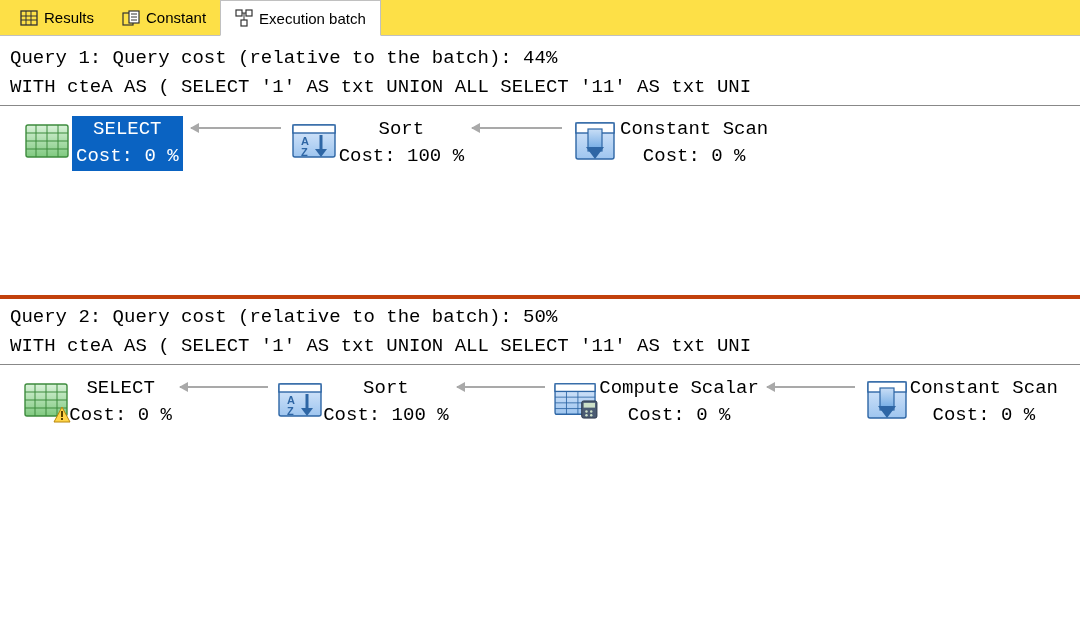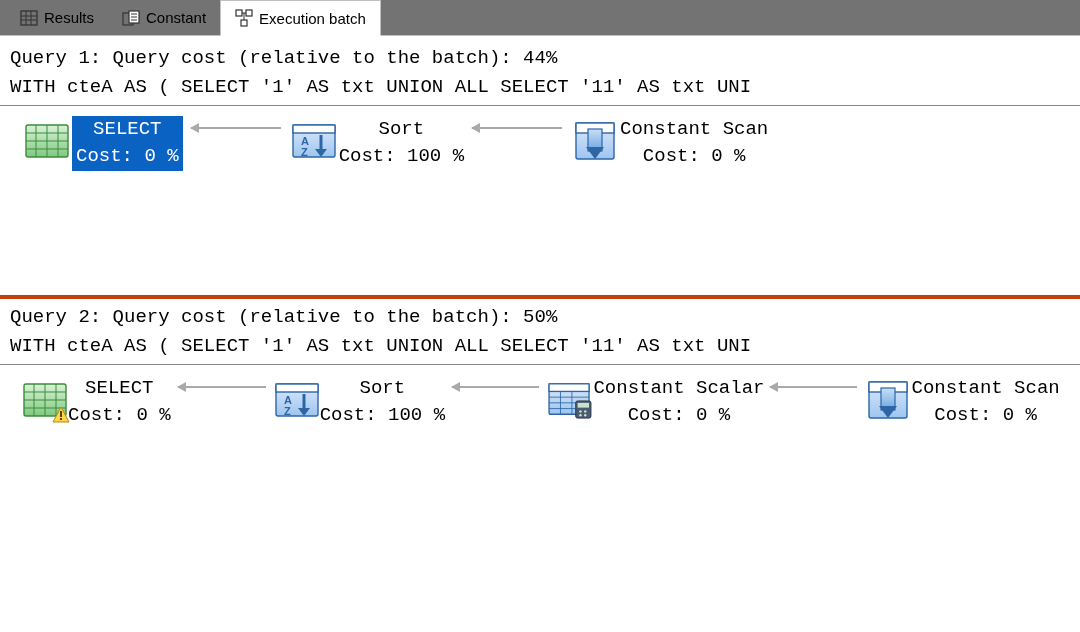--- a/index.html
+++ b/index.html
@@ -7,21 +7,21 @@
     margin: 0;
     padding: 0;
     font-family: "Segoe UI", Tahoma, sans-serif;
     font-size: 14px;
     background: #fff;
     width: 1080px;
     height: 632px;
     overflow: hidden;
   }
   .tab-bar {
-    background: #737373;
+    background: #fde047;
     border-bottom: 1px solid #c0c0c0;
     display: flex;
     align-items: stretch;
     height: 36px;
     padding-left: 6px;
   }
   .tab {
     display: flex;
     align-items: center;
     gap: 6px;
@@ -333,21 +333,21 @@
 
       <div class="arrow"></div>
 
       <div class="node" style="min-width:180px">
         <div class="node-icon">
           <svg class="ic-compute" viewBox="0 0 48 42">
               <use href="#icon-compute"></use>
             </svg>
         </div>
         <div class="node-label">
-          <div>Constant Scalar</div>
+          <div>Compute Scalar</div>
           <div>Cost: 0 %</div>
         </div>
       </div>
 
       <div class="arrow"></div>
 
       <div class="node" style="min-width:180px">
         <div class="node-icon">
           <svg class="ic-constscan" viewBox="0 0 46 40">
               <use href="#icon-constscan"></use>

